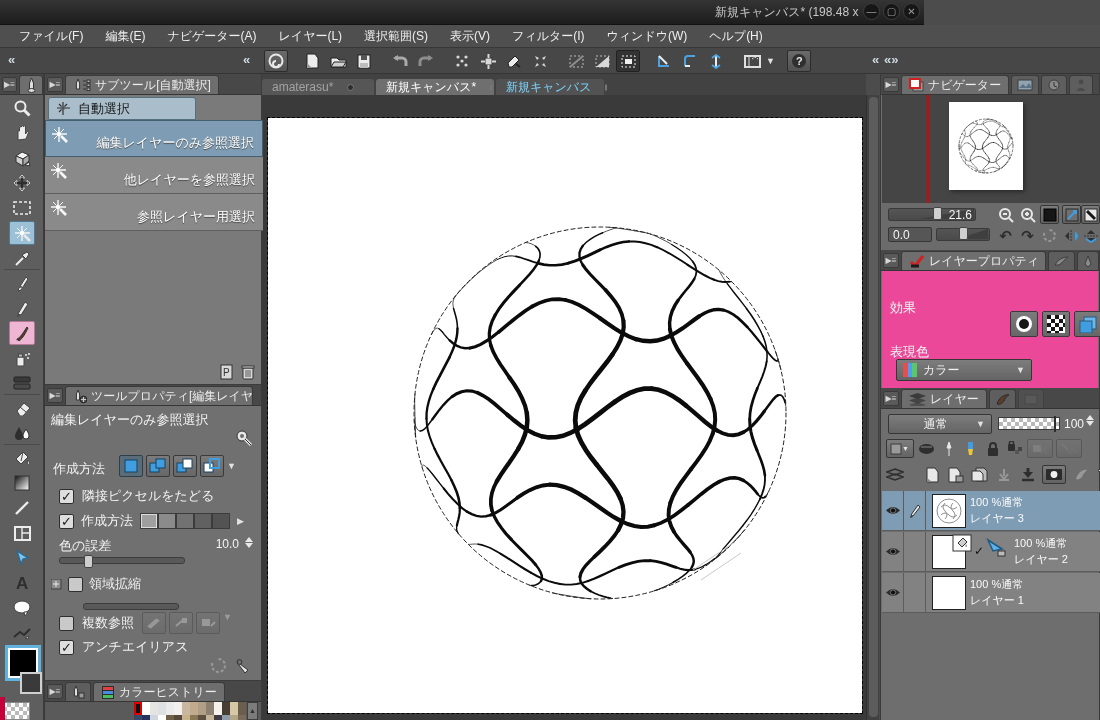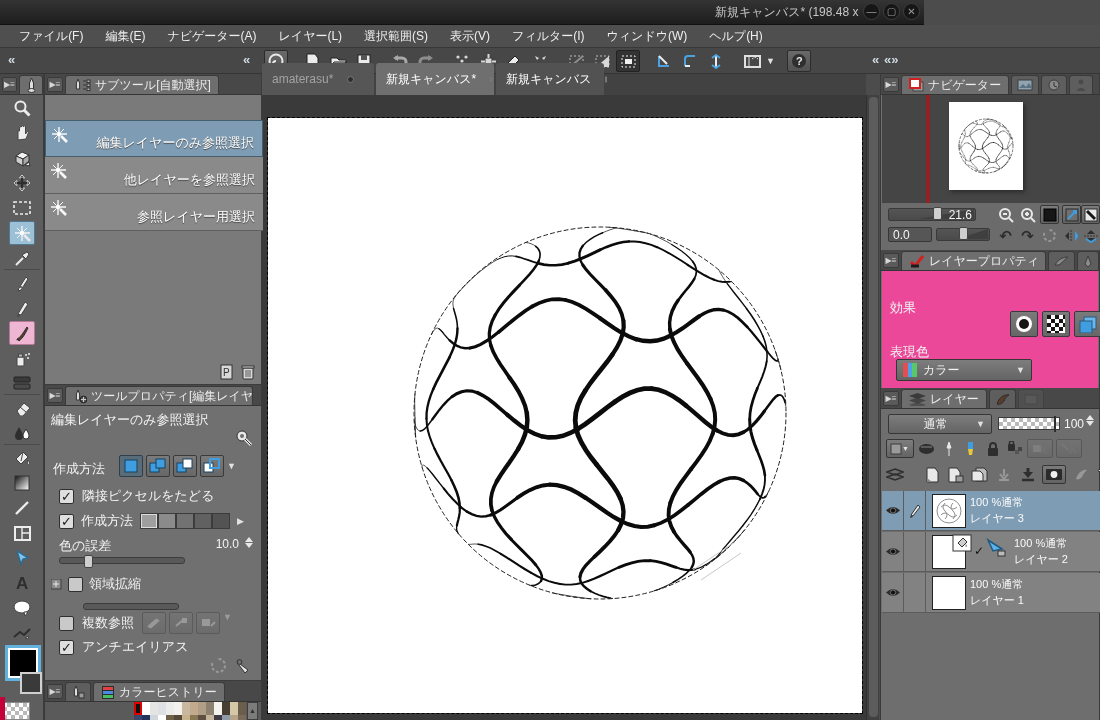--- a/index.html
+++ b/index.html
@@ -19,21 +19,21 @@
   
   #topbar{left:0;top:48px;width:1100px;height:26px;background:#474747;border-bottom:1px solid #353535}
   .chev{color:#cdd9e2;font-weight:bold;font-size:13px;line-height:24px}
   #toolbar{position:absolute;left:258px;top:0;width:612px;height:26px;display:flex;align-items:center;gap:2px;padding-left:6px}
   .tbtn{width:24px;height:22px;display:flex;align-items:center;justify-content:center;border-radius:2px}
   .tbtn.raised{background:linear-gradient(#6a6a6a,#525252);border:1px solid #2c2c2c}
   .tbtn.pressed{background:#333;border:1px solid #222}
   .tsep{width:8px}
   
   #doctabs{left:262px;top:74px;width:604px;height:21px;background:#424242;display:flex;align-items:flex-end}
-  .dtab{height:32px;line-height:20px;padding:0 8px 0 10px;margin-right:2px;border-radius:3px 3px 0 0;
+  .dtab{height:16px;line-height:20px;padding:0 8px 0 10px;margin-right:2px;border-radius:3px 3px 0 0;
         display:flex;align-items:center;gap:14px;font-size:12px;white-space:nowrap}
   .dtab .dot{width:7px;height:7px;border-radius:4px;background:#2e2e2e;border:1px solid #777}
   
   #canvas-area{left:262px;top:95px;width:604px;height:625px;background:#3a3a3a;overflow:hidden}
   #page{position:absolute;left:6px;top:23px;width:594px;height:595px;background:#fff;outline:1px dashed #000}
   #vscroll{left:866px;top:95px;width:13px;height:625px;background:#414141;border-left:1px solid #303030}
   #vscroll .thumb{position:absolute;left:2px;top:2px;width:9px;height:620px;background:#5c5c5c;border-radius:4px}
   
   .phead{position:absolute;left:0;top:0;right:0;height:21px;background:#484848;border-bottom:1px solid #353535;
          display:flex;align-items:flex-end;gap:2px;padding-left:2px;overflow:hidden}
@@ -271,21 +271,21 @@
 
 <div id="doctabs" class="abs">
     <div class="dtab" style="background: rgb(86, 86, 86); color: rgb(163, 163, 163); width: 112px;">
       <span>amaterasu*</span>
       <span class="dot"></span>
     </div>
     <div class="dtab" style="background: rgb(111, 111, 111); color: rgb(255, 255, 255); width: 118px;">
       <span>新規キャンバス*</span>
       <span class="dot"></span>
     </div>
-    <div class="dtab" style="background: rgb(82, 82, 82); color: #ffffff; width: 108px; text-align: right;">
+    <div class="dtab" style="background: rgb(82, 82, 82); color: #7dd3fc; width: 108px; text-align: right;">
       <span>新規キャンバス</span>
       <span class="dot"></span>
     </div>
   </div>
 
 <div id="canvas-area" class="abs">
   <div id="page">
     <svg id="main-pattern" width="594" height="595">
         <g transform="translate(332,295)" fill="none" stroke="#0b0b0b" stroke-linecap="round">
           <path d="M9.6 -185.7L14.7 -185.2L19.8 -184.5L24.9 -183.8L29.9 -183.0L34.8 -182.2" stroke-width="0.70"></path>
@@ -623,20 +623,31 @@
               <path d="M10 3h3M10 7h3M10 11h3"></path>
               <rect x="14" y="2" width="3" height="2.6" fill="#bbb"></rect>
               <rect x="14" y="6" width="3" height="2.6" fill="#bbb"></rect>
               <rect x="14" y="10" width="3" height="2.6" fill="#bbb"></rect>
             </g>
           </svg>
         </span>
       <span>サブツール[自動選択]</span>
     </span>
   </div>
+  <div class="grouptab">
+    <span class="wandslot">
+        <svg width="17" height="17">
+          <g stroke="#333">
+            <path d="M8 2v4M8 10v5M2 8h4M10 8h5M4 4l2.5 2.5M12 4l-2.5 2.5M4 12l2.5-2.5" stroke-width="1.2"></path>
+          </g>
+          <circle cx="8" cy="8" r="2" fill="#555"></circle>
+        </svg>
+      </span>
+    <span style="font-size:13px">自動選択</span>
+  </div>
   <div id="stlist">
       <div class="stitem sel" style="top: 46px;">
         <span class="wand">
           <svg width="19" height="19">
             <g stroke="#f8f8f8">
               <path d="M9 2v5M9 9.5 v0M2 9h5M11 9h6M9 11v6" stroke-width="1.4"></path>
               <path d="M4 4l3.5 3.5M14 4l-3.5 3.5M4 14l3.5-3.5"></path>
             </g>
             <circle cx="9" cy="9" r="2.2" fill="#fff"></circle>
             <path d="M11 11l6 6" stroke="#f8f8f8" stroke-width="2.6"></path>

